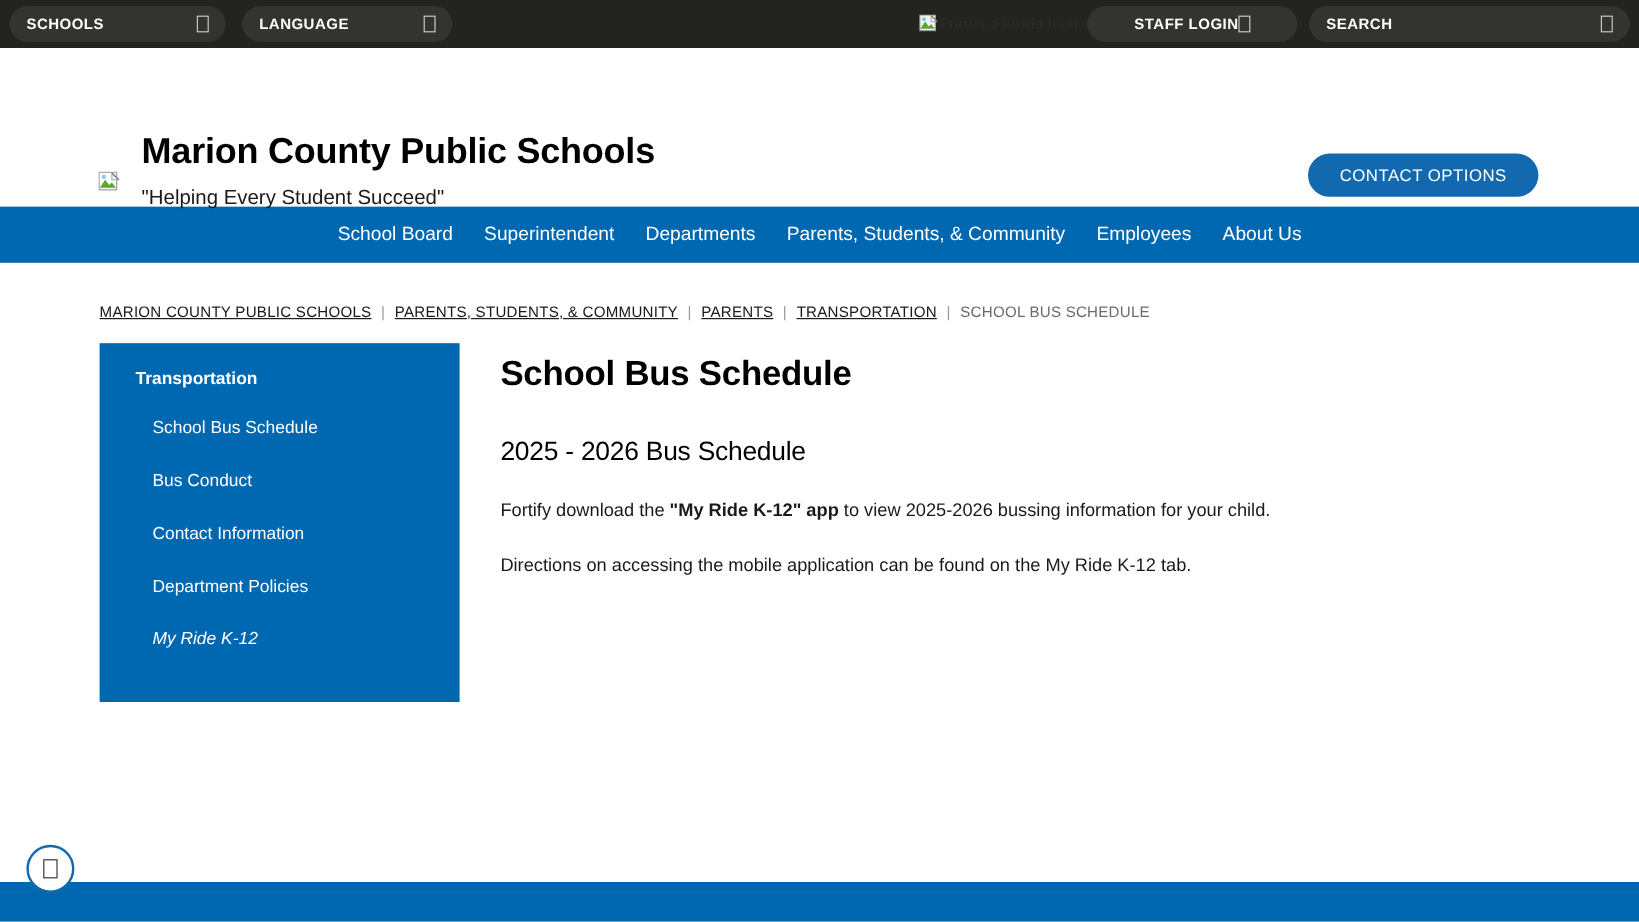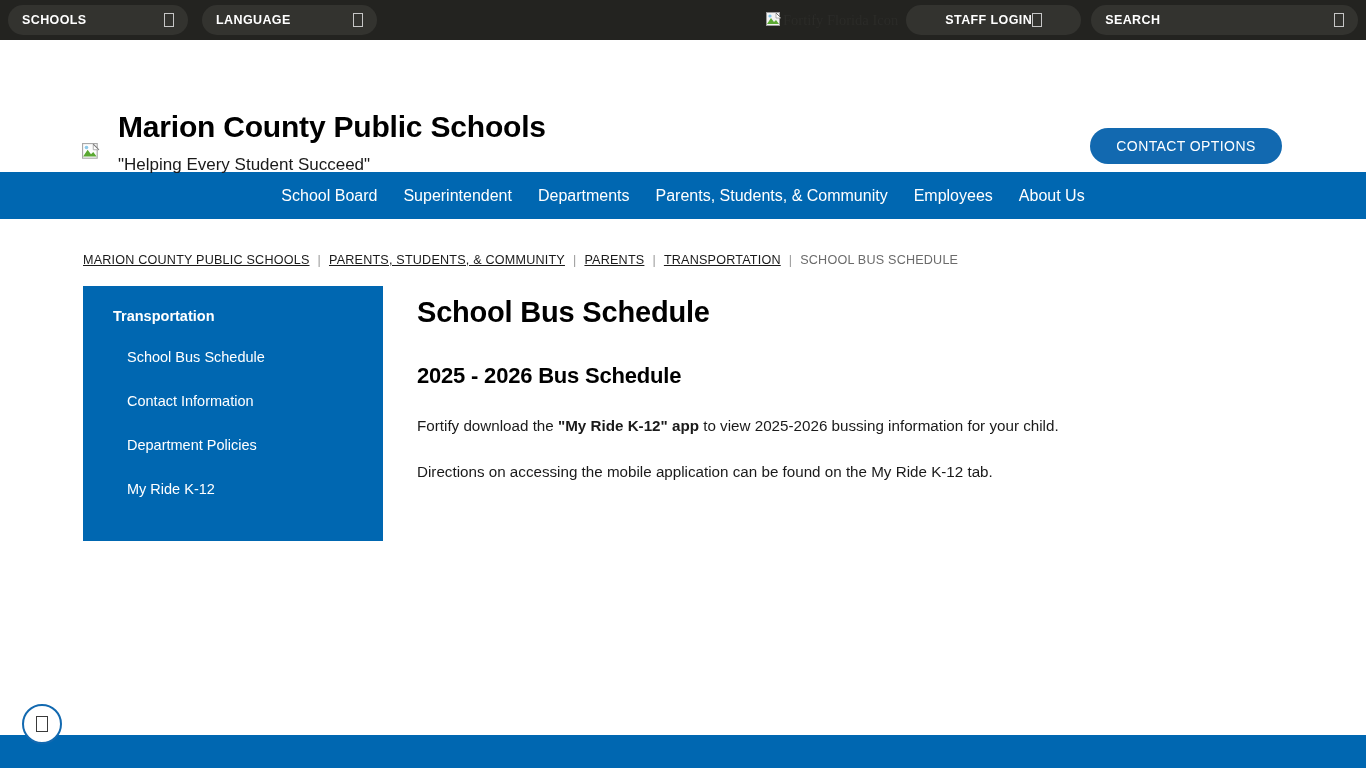--- a/index.html
+++ b/index.html
@@ -198,37 +198,37 @@
   }
   .sidebar-item {
     display: block;
     color: #ffffff;
     font-size: 14.5px;
     text-decoration: none;
     padding: 0 0 0 44px;
     margin-bottom: 28px;
     cursor: pointer;
   }
-  .sidebar-item:last-child { margin-bottom: 18px; }
+  .sidebar-item:last-child { margin-bottom: 18px; font-style: italic; }
 
   .main {
     padding-left: 34px;
     padding-top: 10px;
     flex: 1 1 auto;
   }
   .page-title {
     font-size: 29px;
     font-weight: bold;
     color: #000000;
     margin: 0 0 34px 0;
     letter-spacing: -0.2px;
   }
   .sub-title {
     font-size: 22px;
-    font-weight: bold;
+    font-weight: normal;
     color: #000000;
     margin: 0 0 26px 0;
     letter-spacing: -0.2px;
   }
   .para {
     font-size: 15.2px;
     color: #1a1a1a;
     margin: 0 0 25px 0;
     line-height: 1.4;
   }
@@ -347,20 +347,21 @@
   <a>TRANSPORTATION</a>
   <span class="sep">|</span>
   <span class="current">SCHOOL BUS SCHEDULE</span>
 </div>
 
 <div class="content-wrap">
 
   <aside class="sidebar">
     <div class="sidebar-title">Transportation</div>
     <a class="sidebar-item">School Bus Schedule</a>
+    <a class="sidebar-item">Bus Conduct</a>
     <a class="sidebar-item">Contact Information</a>
     <a class="sidebar-item">Department Policies</a>
     <a class="sidebar-item">My Ride K-12</a>
   </aside>
 
   <main class="main">
     <h1 class="page-title">School Bus Schedule</h1>
     <h2 class="sub-title">2025 - 2026 Bus Schedule</h2>
 
     <p class="para">

